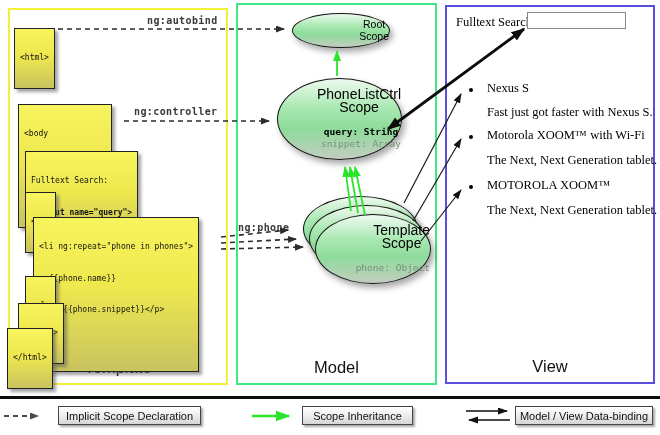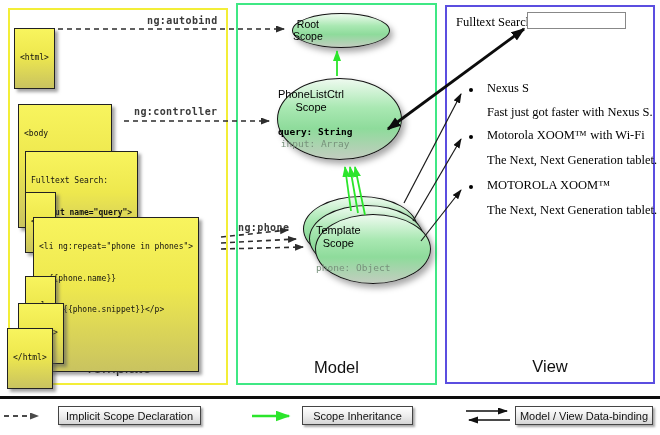--- a/index.html
+++ b/index.html
@@ -19,23 +19,23 @@
         line-height:10.5px;color:#111;white-space:pre;}
   .code span{display:block;white-space:pre;}
   .code .b{font-weight:bold;}
   
   .anno{position:absolute;z-index:3;font-family:"DejaVu Sans Mono",monospace;
         font-weight:bold;font-size:10px;letter-spacing:.4px;color:#3a3a3a;}
   
   .ellipse{position:absolute;z-index:2;border-radius:50%;border:1.5px solid #141414;
            background:linear-gradient(180deg,#eefaef 0%,#a9e8b2 36%,#8edb9b 62%,#c3cdc0 100%);
            box-shadow:3px 4px 6px rgba(0,0,0,.35);
-           display:flex;flex-direction:column;align-items:flex-start;justify-content:center;
+           display:flex;flex-direction:column;align-items:flex-end;justify-content:center;
            text-align:center;}
-  .ellipse .title{font-size:11px;line-height:12.5px;color:#000;}
+  .ellipse .title{font-size:14px;line-height:12.5px;color:#000;}
   .ellipse .props{margin-top:13px;font-family:"DejaVu Sans Mono",monospace;
                   font-size:9.5px;line-height:12px;}
   .prop-bold{font-weight:bold;color:#000;display:block;}
   .prop-muted{color:#77917b;display:block;}
   .el-root{left:292px;top:13px;width:96px;height:33px;}
   .el-root .title{font-size:10.5px;line-height:11.5px;}
   .el-phonelist{left:277px;top:78px;width:123px;height:80px;}
   .el-rep-back{left:303px;top:196px;width:113px;height:64px;}
   .el-rep-mid{left:309px;top:205px;width:113px;height:65px;}
   .el-rep-front{left:315px;top:214px;width:114px;height:68px;}
@@ -112,21 +112,21 @@
     </div>
   </div>
 
   <div class="ellipse el-phonelist">
     <div class="title">
       <span style="display:block">PhoneListCtrl</span>
       <span style="display:block">Scope</span>
     </div>
     <div class="props">
       <span class="prop-bold">query: String</span>
-      <span class="prop-muted">input: Array</span>
+      <span class="prop-muted">snippet: Array</span>
     </div>
   </div>
 
   <div class="ellipse el-rep-back"></div>
   <div class="ellipse el-rep-mid"></div>
   <div class="ellipse el-rep-front">
     <div class="title">
       <span style="display:block">Template</span>
       <span style="display:block">Scope</span>
     </div>

